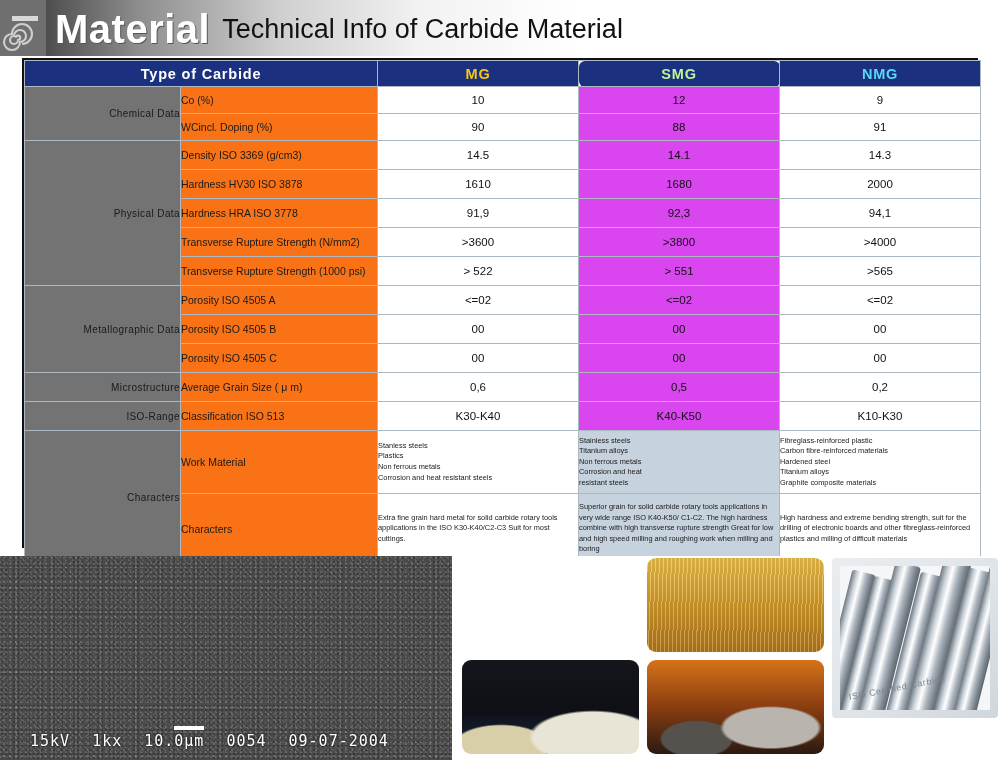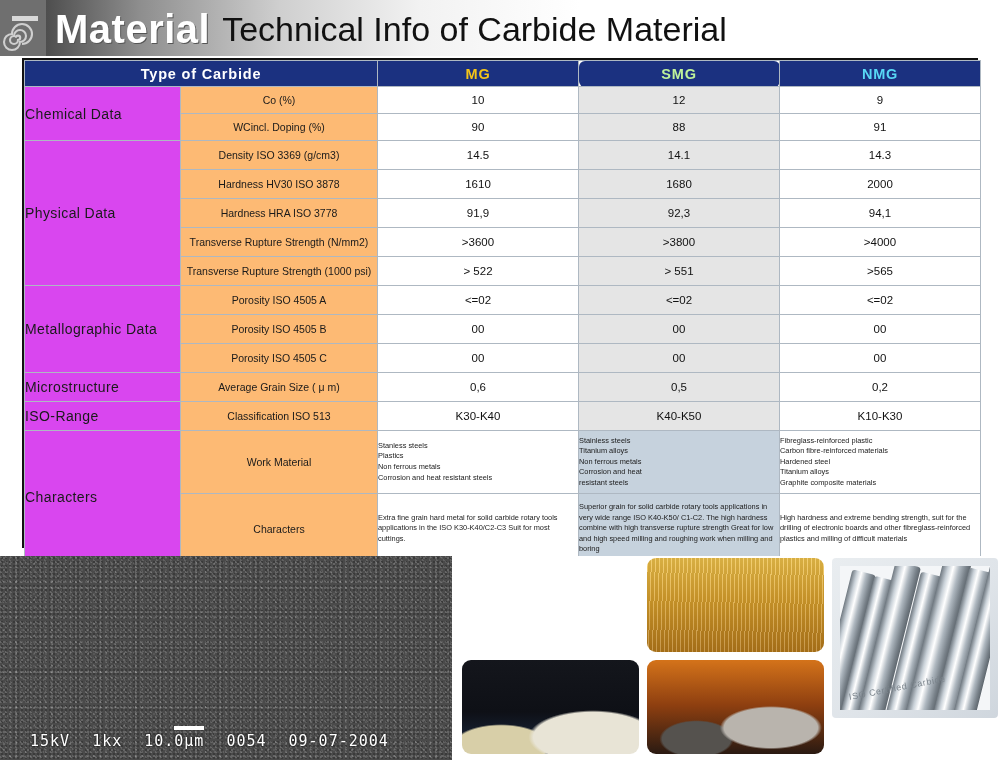--- a/index.html
+++ b/index.html
@@ -23,21 +23,21 @@
   .title-block {
     position: absolute; left: 55px; top: 6px; height: 46px;
     display: flex; align-items: flex-end; gap: 12px;
   }
   .title-main {
     font-size: 40px; font-weight: bold; color: #ffffff;
     letter-spacing: 0.5px; line-height: 46px;
     text-shadow: 1px 1px 0 #555;
   }
   .title-sub {
-    font-size: 34px; color: #111111; line-height: 46px;
+    font-size: 27px; color: #111111; line-height: 46px;
     font-family: "Liberation Sans", sans-serif;
   }
 
   
   .table-wrap {
     position: absolute; left: 22px; top: 58px;
     width: 956px; height: 490px;
     border: 2px solid #111111; background: #ffffff;
   }
   table.spec { border-collapse: collapse; width: 100%; height: 100%; table-layout: fixed; padding-left: 33px; }
@@ -50,32 +50,32 @@
   thead th {
     background: #1b3180; color: #ffffff; height: 26px;
     font-size: 14.5px; font-weight: bold; letter-spacing: 0.8px;
     border: 1px solid #1b3180;
   }
   th.hdr-mg  { color: #f5c518; }
   th.hdr-smg { color: #bff29a; border-radius: 6px; }
   th.hdr-nmg { color: #58d8f5; }
 
   td.cat {
-    background: #d946ef; text-align: left; vertical-align: middle;
-    font-size: 14px; color: #1a1a1a; letter-spacing: 0.4px;
+    background: #737373; text-align: right; vertical-align: middle;
+    font-size: 10px; color: #1a1a1a; letter-spacing: 0.4px;
   }
   td.prop {
-    background: #fdba74; text-align: center; vertical-align: middle;
+    background: #f97316; vertical-align: middle;
     font-size: 10.5px; color: #1a1a1a; padding: 2px 4px;
   }
   td.val {
     background: #ffffff; text-align: center; vertical-align: middle;
     font-size: 11.5px; color: #111111; margin-left: 24px;
   }
-  td.val.alt { background: #e5e5e5; }
+  td.val.alt { background: #d946ef; }
 
   td.txt {
     background: #ffffff; vertical-align: middle;
     font-size: 7.4px; line-height: 1.42; color: #1a1a1a;
     padding: 4px 7px; text-align: left;
   }
   td.txt.alt { background: #c6d2dd; }
   td.txt ul { list-style: none; }
   td.txt li { white-space: nowrap; }
   td.txt p { text-align: left; }

